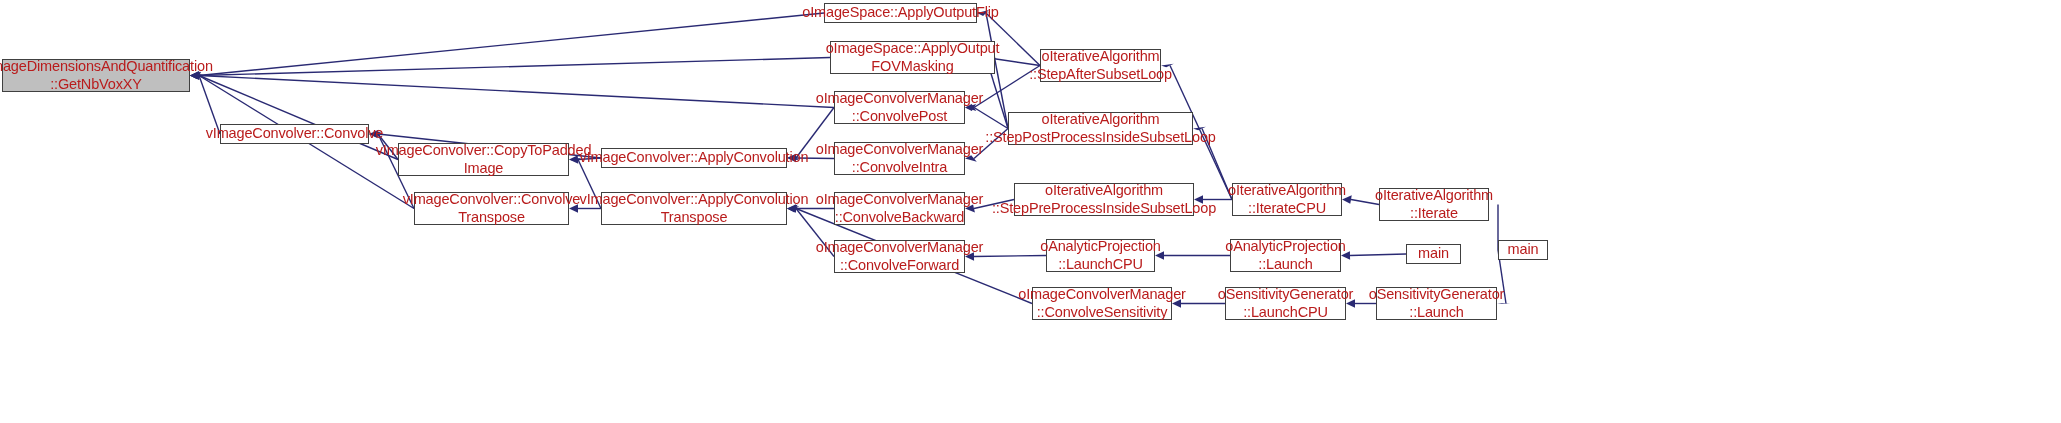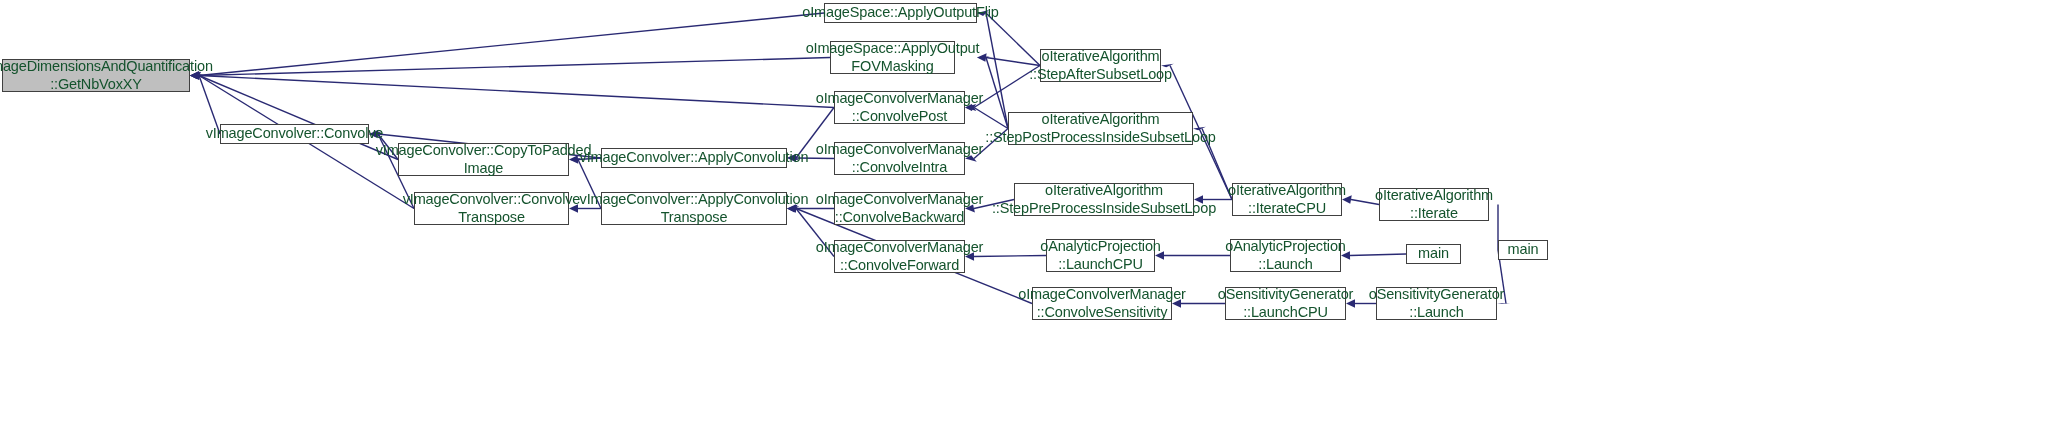--- a/index.html
+++ b/index.html
@@ -20,21 +20,21 @@
     left: 0; top: 0;
     width: 2061px;
     height: 423px;
     pointer-events: none;
   }
   .node {
     position: absolute;
     box-sizing: border-box;
     border: 1px solid #404040;
     background: #ffffff;
-    color: #14532d;
+    color: #b91c1c;
     display: flex;
     align-items: center;
     justify-content: center;
     text-align: center;
     font-size: 14.5px;
     line-height: 1.18;
     letter-spacing: -0.15px;
     white-space: pre-line;
     padding: 1px 3px;
   }
@@ -125,21 +125,21 @@
 ::GetNbVoxXY</div>
     <div class="node" style="left: 220px; top: 124px; width: 149px; height: 20px;">vImageConvolver::Convolve</div>
     <div class="node" style="left: 398px; top: 143px; width: 171px; height: 33px;">vImageConvolver::CopyToPadded
 Image</div>
     <div class="node" style="left: 414px; top: 192px; width: 155px; height: 33px;">vImageConvolver::Convolve
 Transpose</div>
     <div class="node" style="left: 601px; top: 148px; width: 186px; height: 20px;">vImageConvolver::ApplyConvolution</div>
     <div class="node" style="left: 601px; top: 192px; width: 186px; height: 33px;">vImageConvolver::ApplyConvolution
 Transpose</div>
     <div class="node" style="left: 824px; top: 3px; width: 153px; height: 20px;">oImageSpace::ApplyOutputFlip</div>
-    <div class="node" style="left: 830px; top: 41px; width: 125px; height: 33px;">oImageSpace::ApplyOutput
+    <div class="node" style="left: 830px; top: 41px; width: 165px; height: 33px;">oImageSpace::ApplyOutput
 FOVMasking</div>
     <div class="node" style="left: 834px; top: 91px; width: 131px; height: 33px;">oImageConvolverManager
 ::ConvolvePost</div>
     <div class="node" style="left: 834px; top: 142px; width: 131px; height: 33px;">oImageConvolverManager
 ::ConvolveIntra</div>
     <div class="node" style="left: 834px; top: 192px; width: 131px; height: 33px;">oImageConvolverManager
 ::ConvolveBackward</div>
     <div class="node" style="left: 834px; top: 240px; width: 131px; height: 33px;">oImageConvolverManager
 ::ConvolveForward</div>
     <div class="node" style="left: 1032px; top: 287px; width: 140px; height: 33px;">oImageConvolverManager

